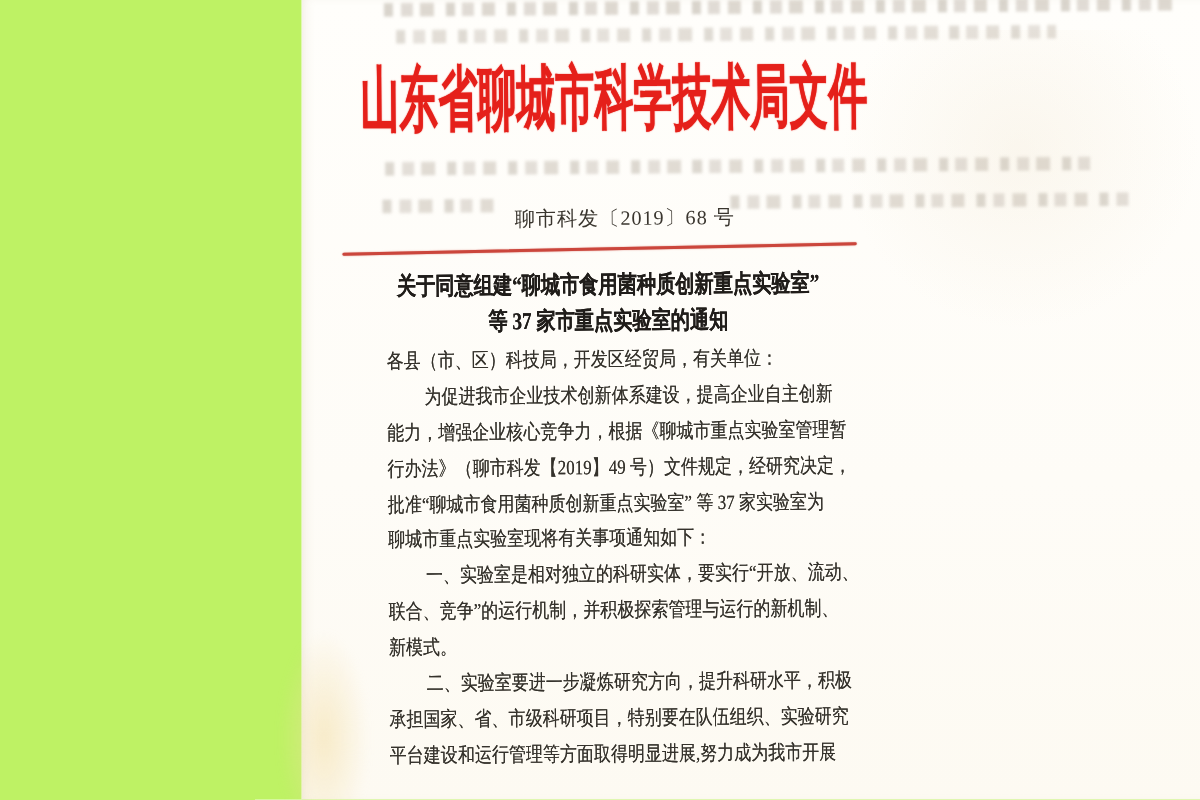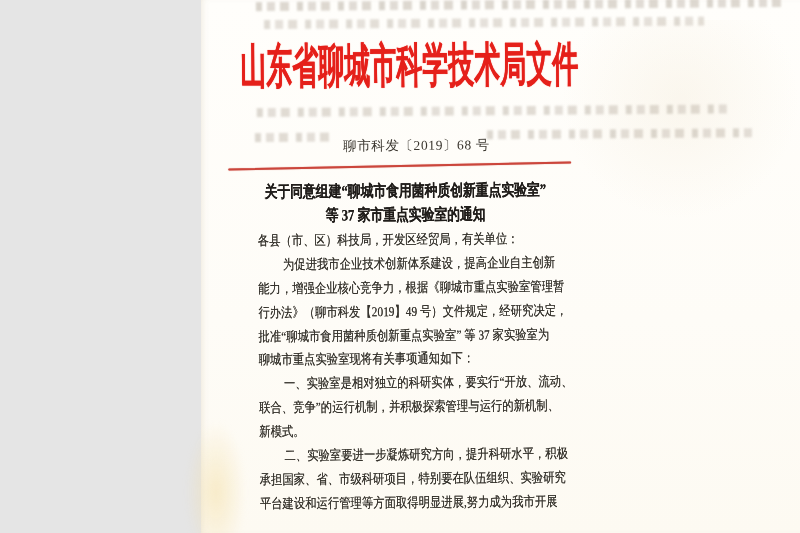--- a/index.html
+++ b/index.html
@@ -1,21 +1,21 @@
 <!DOCTYPE html>
 <html><head>
 <meta charset="utf-8">
 <style>
   html,body{margin:0;padding:0;}
   body{
     width:800px;height:533px;overflow:hidden;position:relative;
     background:#ffffff;
     font-family:"Liberation Serif","DejaVu Serif",serif;
   }
-  .canvas{position:absolute;inset:0;background:#e5e5e5;}
+  .canvas{position:absolute;inset:0;background:#bef264;}
   
   .paper{
     position:absolute;left:201px;top:0;right:0;bottom:0;
     background:linear-gradient(180deg,#fffefb 0%,#fefcf7 60%,#fdfaf2 100%);
     box-shadow:inset 5px 0 9px -6px rgba(170,150,110,0.30);
   }
   .warm-blotch{
     position:absolute;left:186px;top:420px;width:60px;height:120px;
     background:radial-gradient(ellipse at 50% 60%,rgba(243,222,165,0.55),rgba(243,222,165,0) 70%);
     filter:blur(3px);

